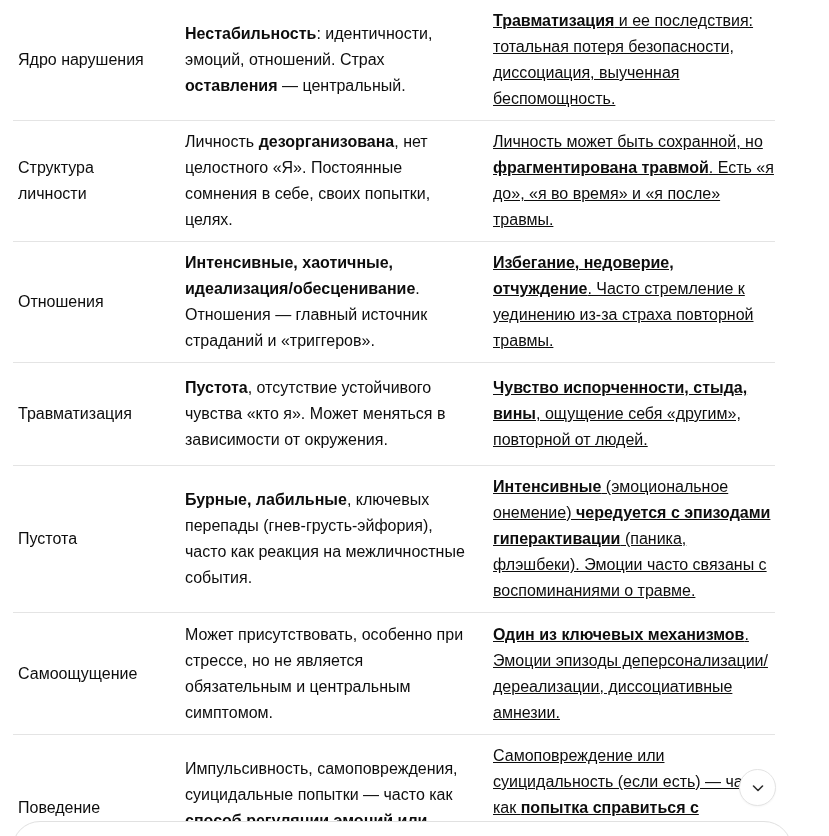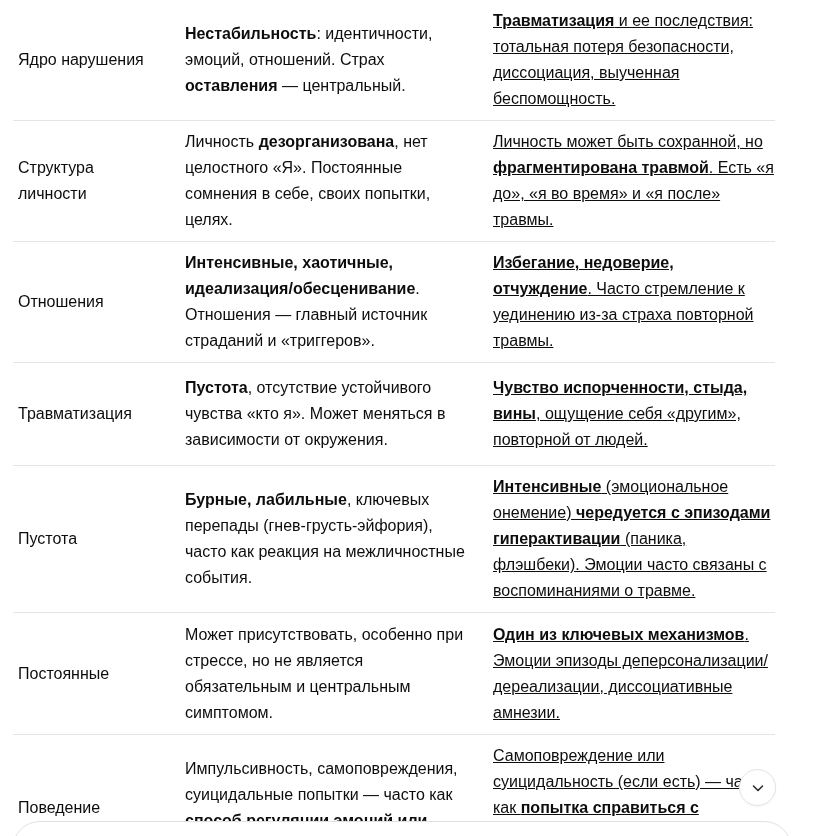--- a/index.html
+++ b/index.html
@@ -123,21 +123,21 @@
           <td class="c1">Травматизация</td>
           <td class="c2"><strong>Пустота</strong><span>, отсутствие устойчивого чувства «кто я». Может меняться в зависимости от окружения.</span></td>
           <td class="c3"><strong>Чувство испорченности, стыда, вины</strong><span>, ощущение себя «другим», повторной от людей.</span></td>
         </tr>
         <tr class="r4">
           <td class="c1">Пустота</td>
           <td class="c2"><strong>Бурные, лабильные</strong><span>, ключевых перепады (гнев-грусть-эйфория), часто как реакция на межличностные события.</span></td>
           <td class="c3"><strong>Интенсивные</strong><span> (эмоциональное онемение) </span><strong>чередуется с эпизодами гиперактивации</strong><span> (паника, флэшбеки). Эмоции часто связаны с воспоминаниями о травме.</span></td>
         </tr>
         <tr class="r5">
-          <td class="c1">Постоянные</td>
+          <td class="c1">Самоощущение</td>
           <td class="c2"><span>Может присутствовать, особенно при стрессе, но не является обязательным и центральным симптомом.</span></td>
           <td class="c3"><strong>Один из ключевых механизмов</strong><span>. Эмоции эпизоды деперсонализации/дереализации, диссоциативные амнезии.</span></td>
         </tr>
         <tr class="r6">
           <td class="c1">Поведение</td>
           <td class="c2"><span>Импульсивность, самоповреждения, суицидальные попытки — часто как </span><strong>способ регуляции эмоций или влияния на отношения</strong></td>
           <td class="c3"><span>Самоповреждение или суицидальность (если есть) — чаще как </span><strong>попытка справиться с невыносимыми воспоминаниями, чувствами или диссоциацией</strong></td>
         </tr>
       </tbody>
   </table>

